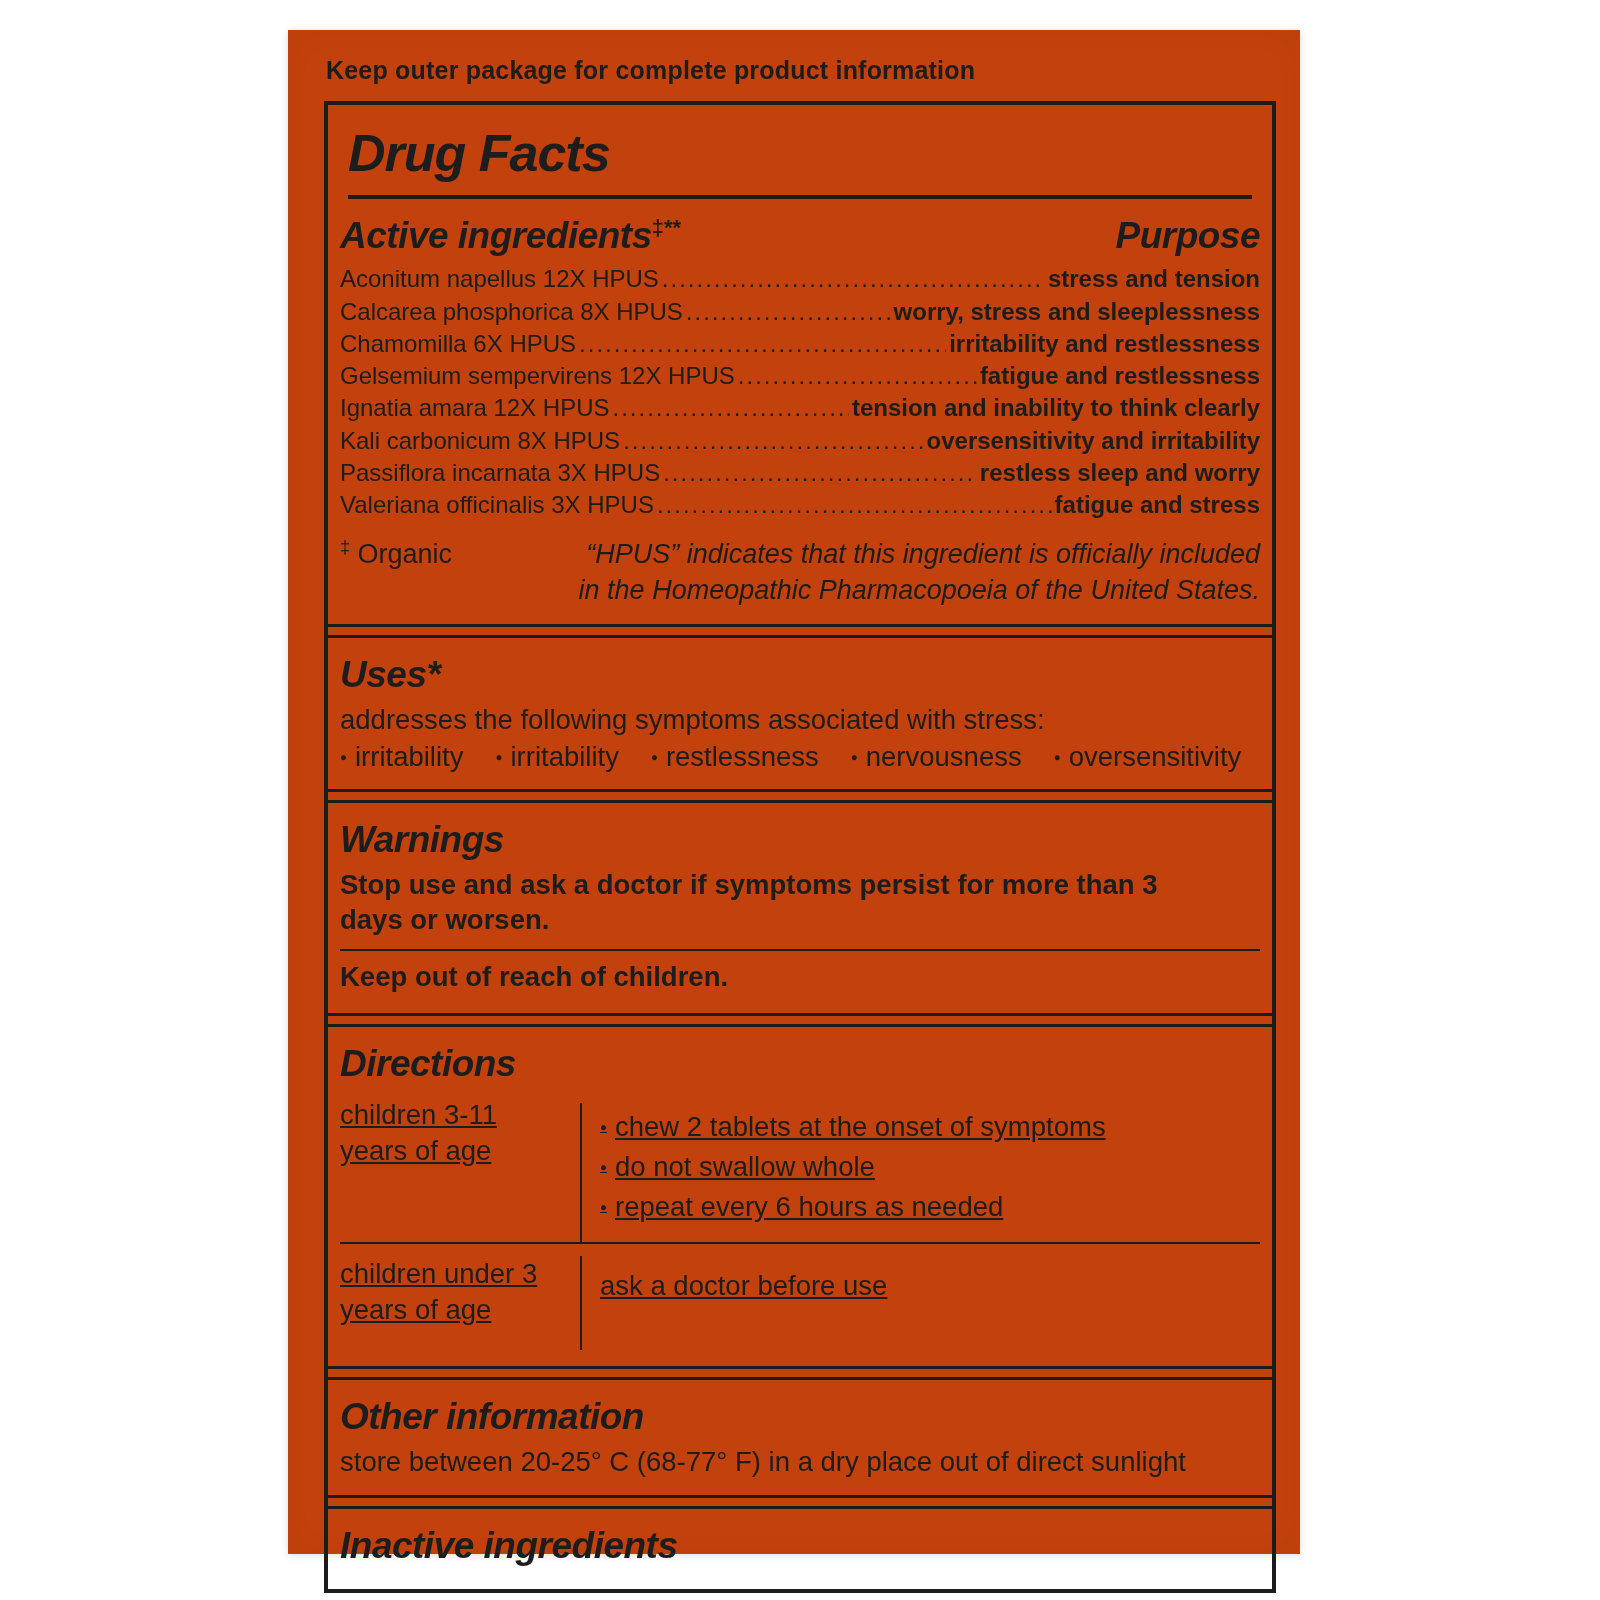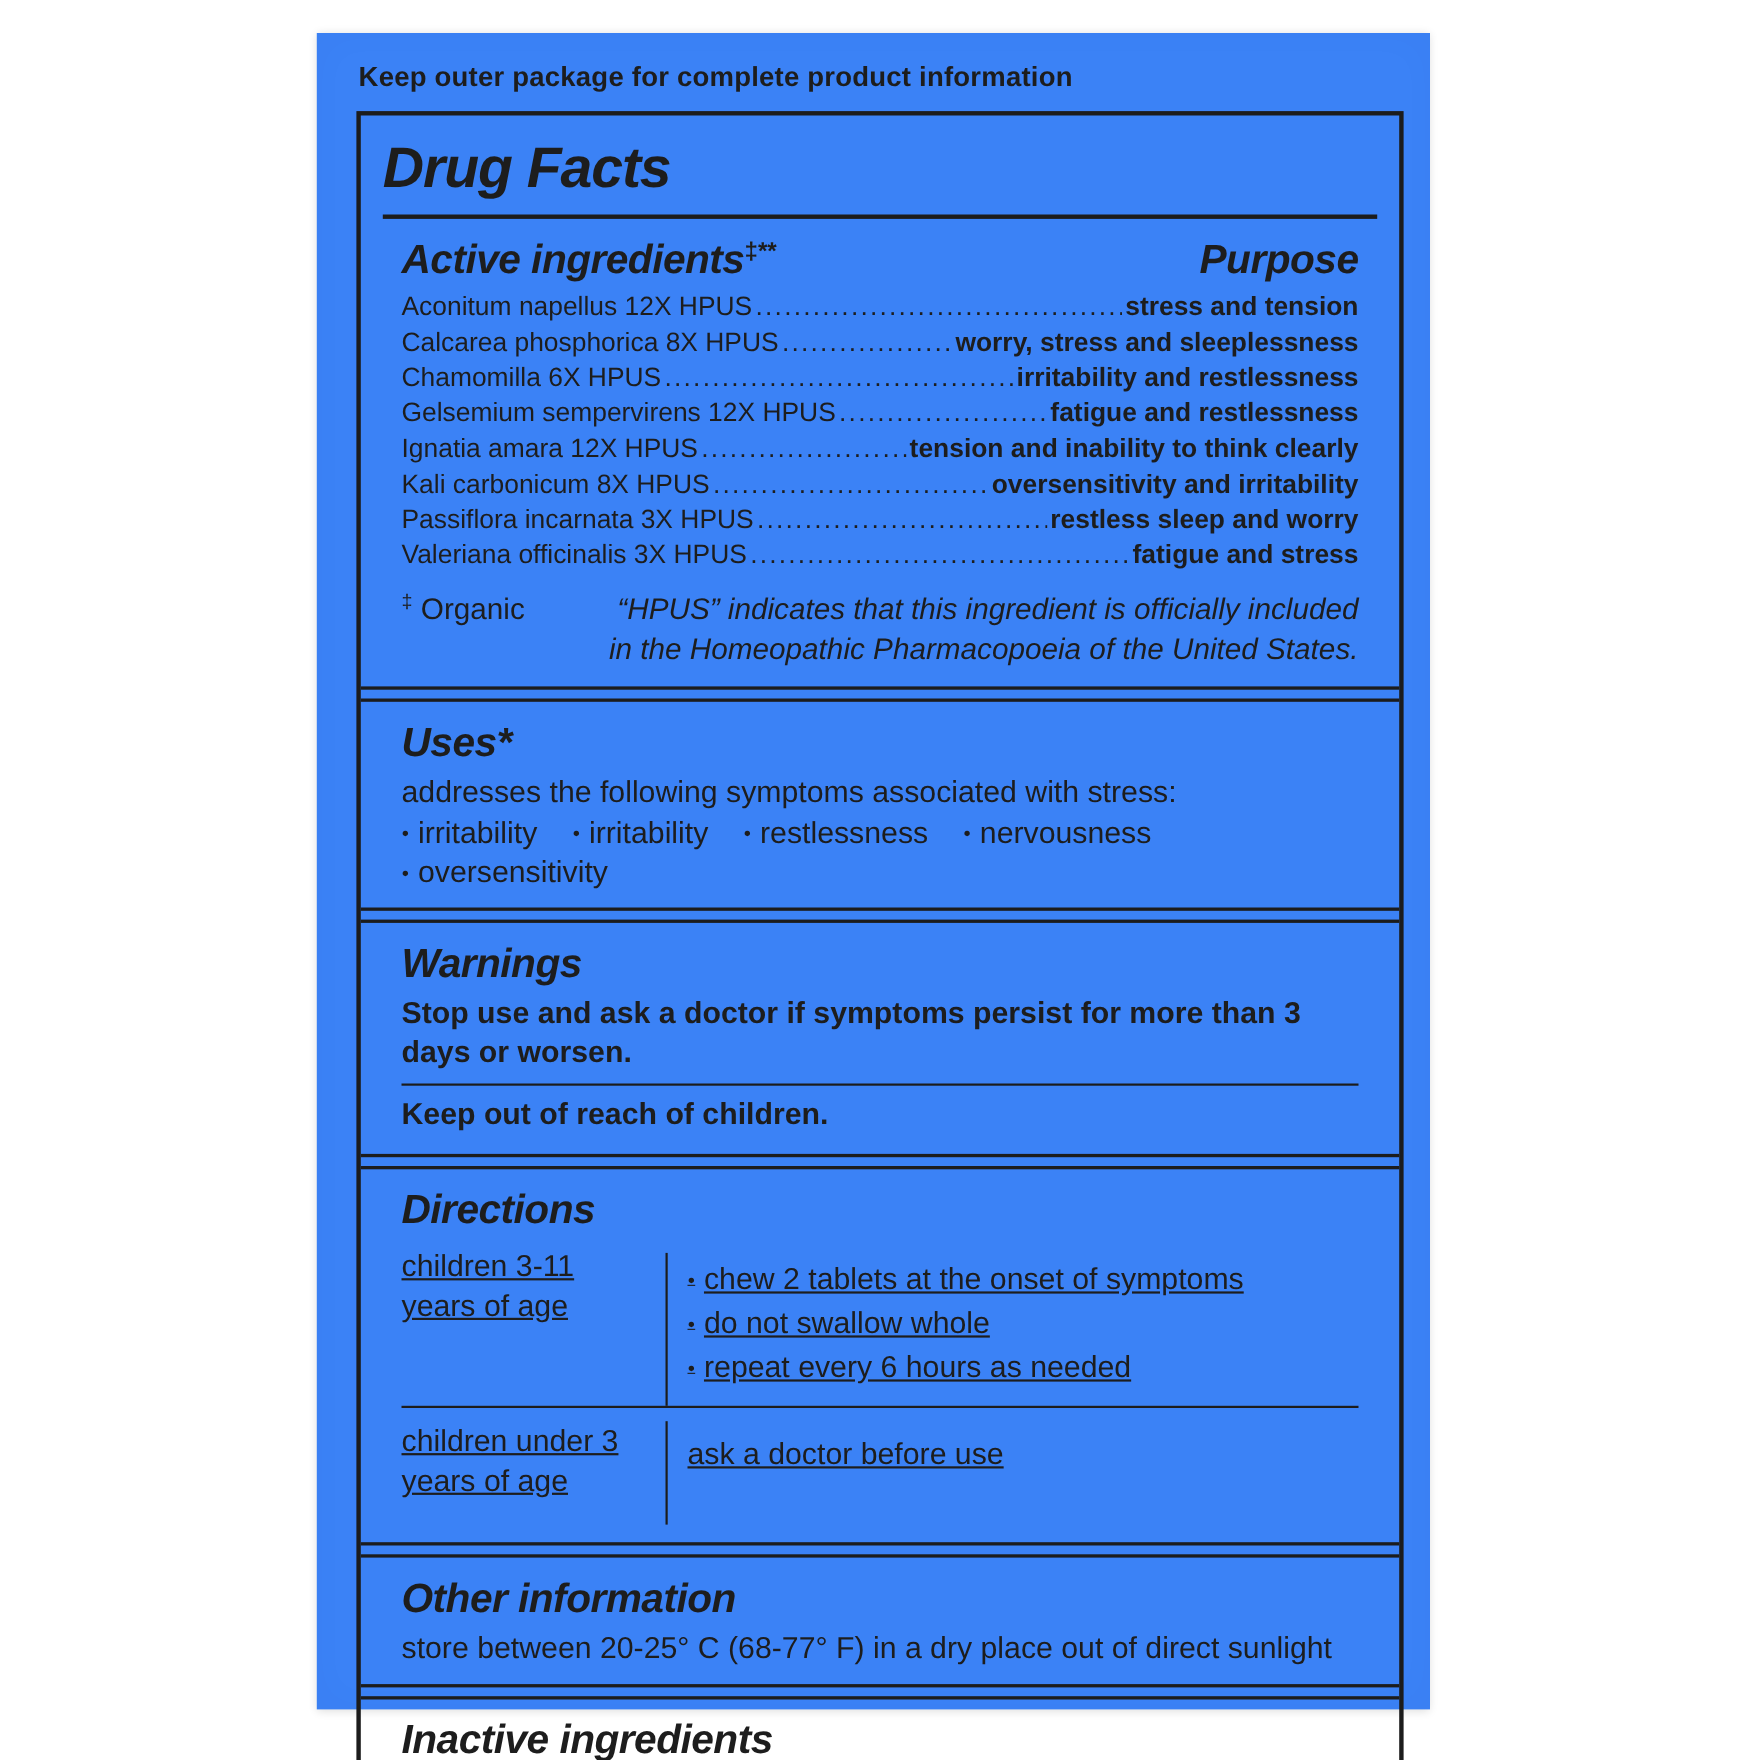--- a/index.html
+++ b/index.html
@@ -11,21 +11,21 @@
     font-family: "Liberation Sans", sans-serif;
     color: #1d1d1d;
     -webkit-font-smoothing: antialiased;
   }
   .stage { position: relative; width: 1600px; height: 1600px; overflow: hidden; }
 
   .card {
     position: absolute;
     left: 288px; top: 30px;
     width: 1012px; height: 1524px;
-    background: #3b82f6;
+    background: #c2410c;
     box-shadow: 0 1px 8px rgba(0,0,0,0.14), inset 0 0 40px rgba(0,0,0,0.02);
   }
 
   .top-note {
     margin: 26px 28px 16px 38px;
     font-size: 25px;
     font-weight: 700;
     letter-spacing: 0.2px;
   }
 
@@ -33,21 +33,21 @@
     margin: 0 24px 0 36px;
     border: 4px solid #1c1c1c;
     background: transparent;
   }
 
   
   .df-title-sec { margin: 0 20px; padding: 18px 0 12px; border-bottom: 4px solid #1c1c1c; }
   .df-title { font-size: 52px; font-weight: 700; font-style: italic; letter-spacing: -1px; }
 
   
-  .sec { padding: 12px 37px 16px; }
+  .sec { padding: 12px 12px 16px; }
   .sec-heading { font-size: 37px; font-weight: 700; font-style: italic; letter-spacing: -0.5px; margin: 4px 0 6px; }
   .sec-heading sup { font-size: 22px; font-style: normal; letter-spacing: 0; }
   .body-text { font-size: 27.5px; line-height: 1.28; }
 
   
   .divider { height: 8px; border-top: 3px solid #1c1c1c; border-bottom: 3px solid #1c1c1c; }
 
   
   .active-head-row { display: flex; justify-content: space-between; align-items: baseline; }
   .ing-row { display: flex; align-items: baseline; font-size: 24px; line-height: 1.345; }

